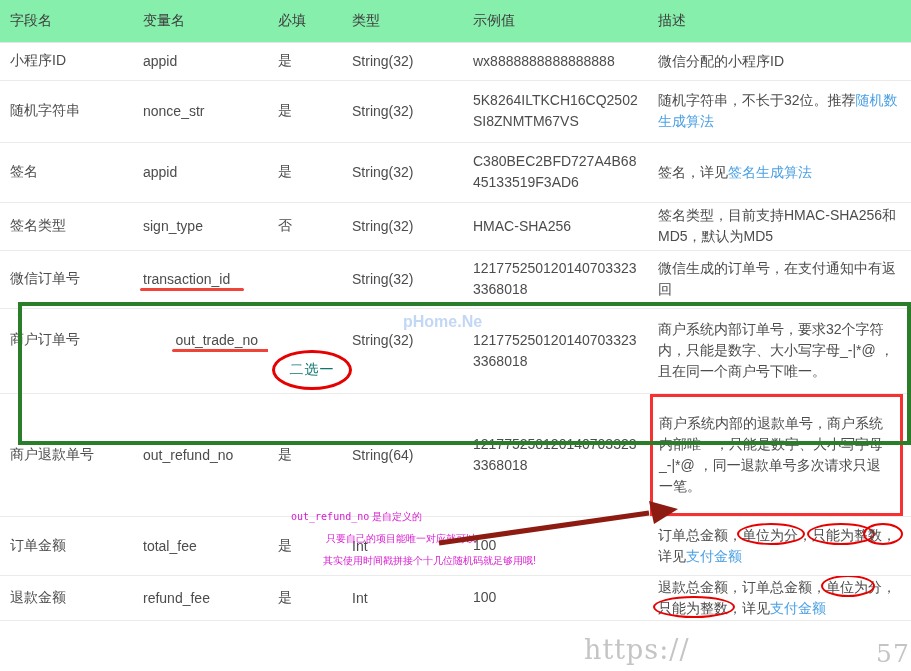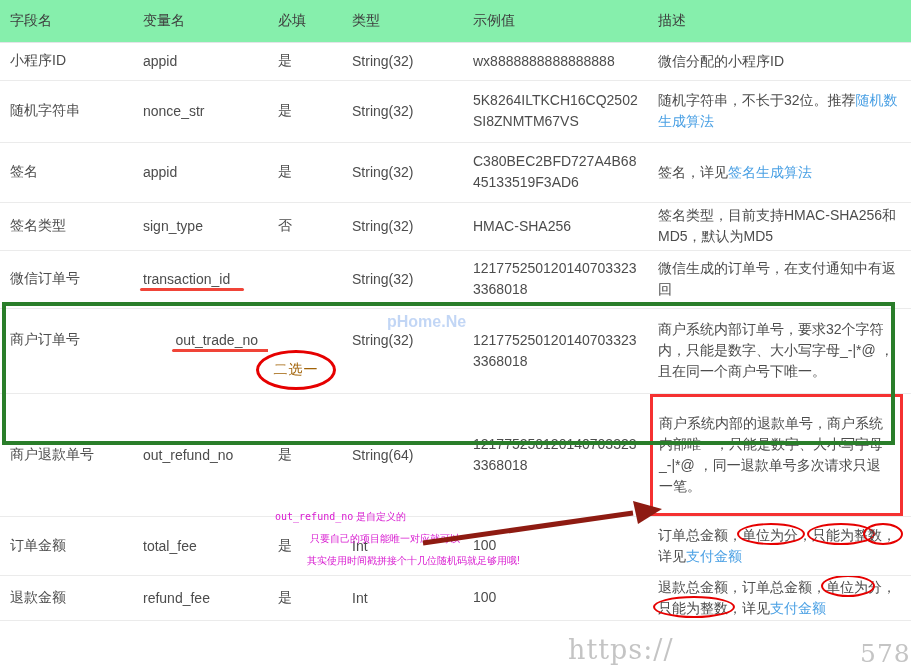--- a/index.html
+++ b/index.html
@@ -19,27 +19,27 @@
   .uline{position:relative;}
   .uline::after{content:"";position:absolute;left:-3px;right:-14px;bottom:-4px;height:3px;
     background:#f04438;border-radius:2px;}
   
   .circ{position:relative;}
   .circ::after{content:"";position:absolute;left:-5px;right:-7px;top:-4px;bottom:-2px;
     border:2px solid #e60000;border-radius:50%;pointer-events:none;}
   
   .red-box{border:3px solid #f53131;padding:16px 6px;margin:0 -4px 0 -8px;line-height:21px;}
   
-  .overlay{position:absolute;left:0;top:0;width:768px;height:671px;pointer-events:none;}
+  .overlay{position:absolute;left:16px;top:0;width:768px;height:671px;pointer-events:none;}
   .green-box{position:absolute;left:2px;top:302px;width:893px;height:143px;
     border:4px solid #2a7e2a;box-sizing:border-box;}
   .choose-one{position:absolute;left:256px;top:350px;width:80px;height:40px;
     border:3px solid #e60000;border-radius:50%;box-sizing:border-box;
     display:flex;align-items:center;justify-content:center;
-    color:#a16207;font-size:14px;letter-spacing:1px;background:transparent;}
+    color:#0f766e;font-size:14px;letter-spacing:1px;background:transparent;}
   .mag{color:#d81ad0;position:absolute;white-space:nowrap;}
   .mag-big{font-size:17px;}
   .mag-note{font-size:10px;}
   .mono{font-family:"DejaVu Sans Mono","Liberation Mono",monospace;}
   .arrow-svg{position:absolute;left:405px;top:498px;}
   .wm-gray{position:absolute;color:#9e9e9e;opacity:.6;
     font-family:"DejaVu Serif","Liberation Serif",serif;letter-spacing:1px;}
   .wm-blue{position:absolute;color:#7aa6ea;opacity:.45;font-weight:bold;font-size:16px;}
 </style>
 </head>

